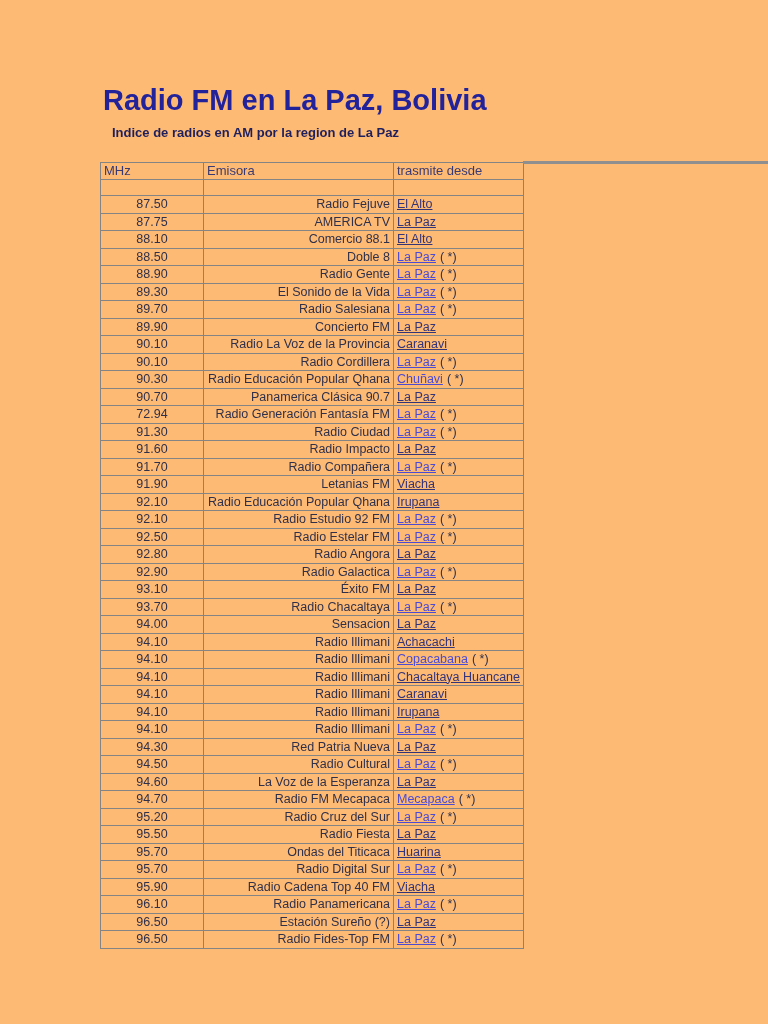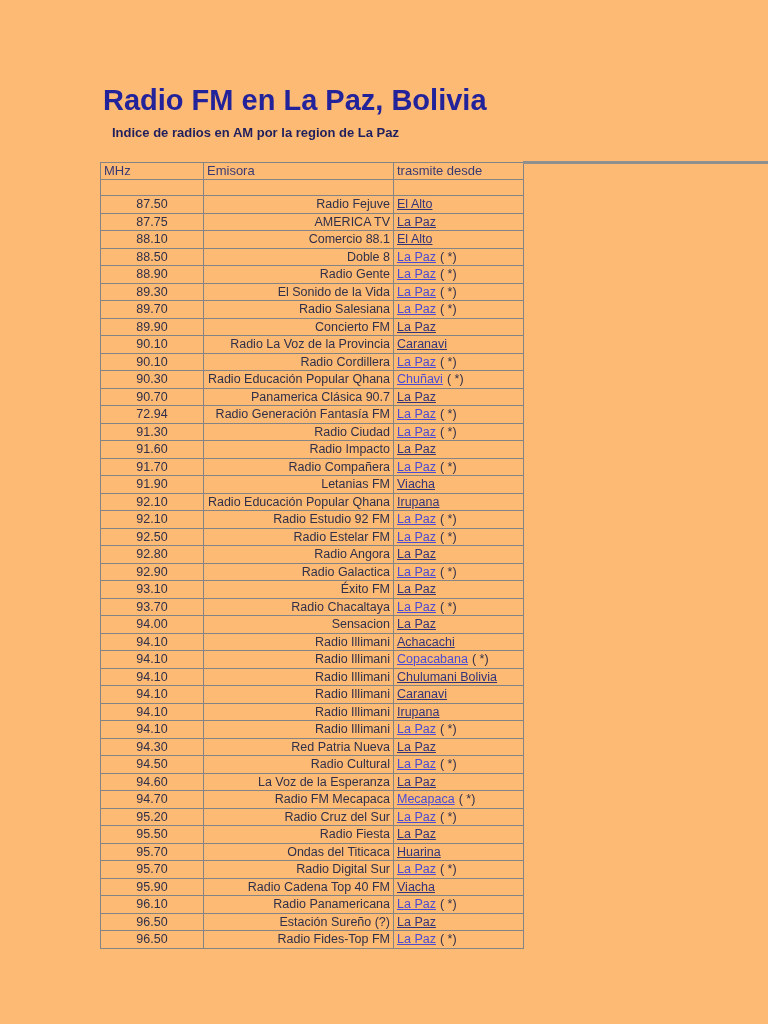--- a/index.html
+++ b/index.html
@@ -202,21 +202,21 @@
           <td class="desde"><a class="dest visited">Achacachi</a></td>
         </tr>
         <tr>
           <td class="mhz">94.10</td>
           <td class="emisora">Radio Illimani</td>
           <td class="desde"><a class="dest">Copacabana</a><span class="suffix">( *)</span></td>
         </tr>
         <tr>
           <td class="mhz">94.10</td>
           <td class="emisora">Radio Illimani</td>
-          <td class="desde"><a class="dest visited">Chulumani Bolivia</a></td>
+          <td class="desde"><a class="dest visited">Chacaltaya Huancane</a></td>
         </tr>
         <tr>
           <td class="mhz">94.10</td>
           <td class="emisora">Radio Illimani</td>
           <td class="desde"><a class="dest visited">Caranavi</a></td>
         </tr>
         <tr>
           <td class="mhz">94.10</td>
           <td class="emisora">Radio Illimani</td>
           <td class="desde"><a class="dest visited">Irupana</a></td>

